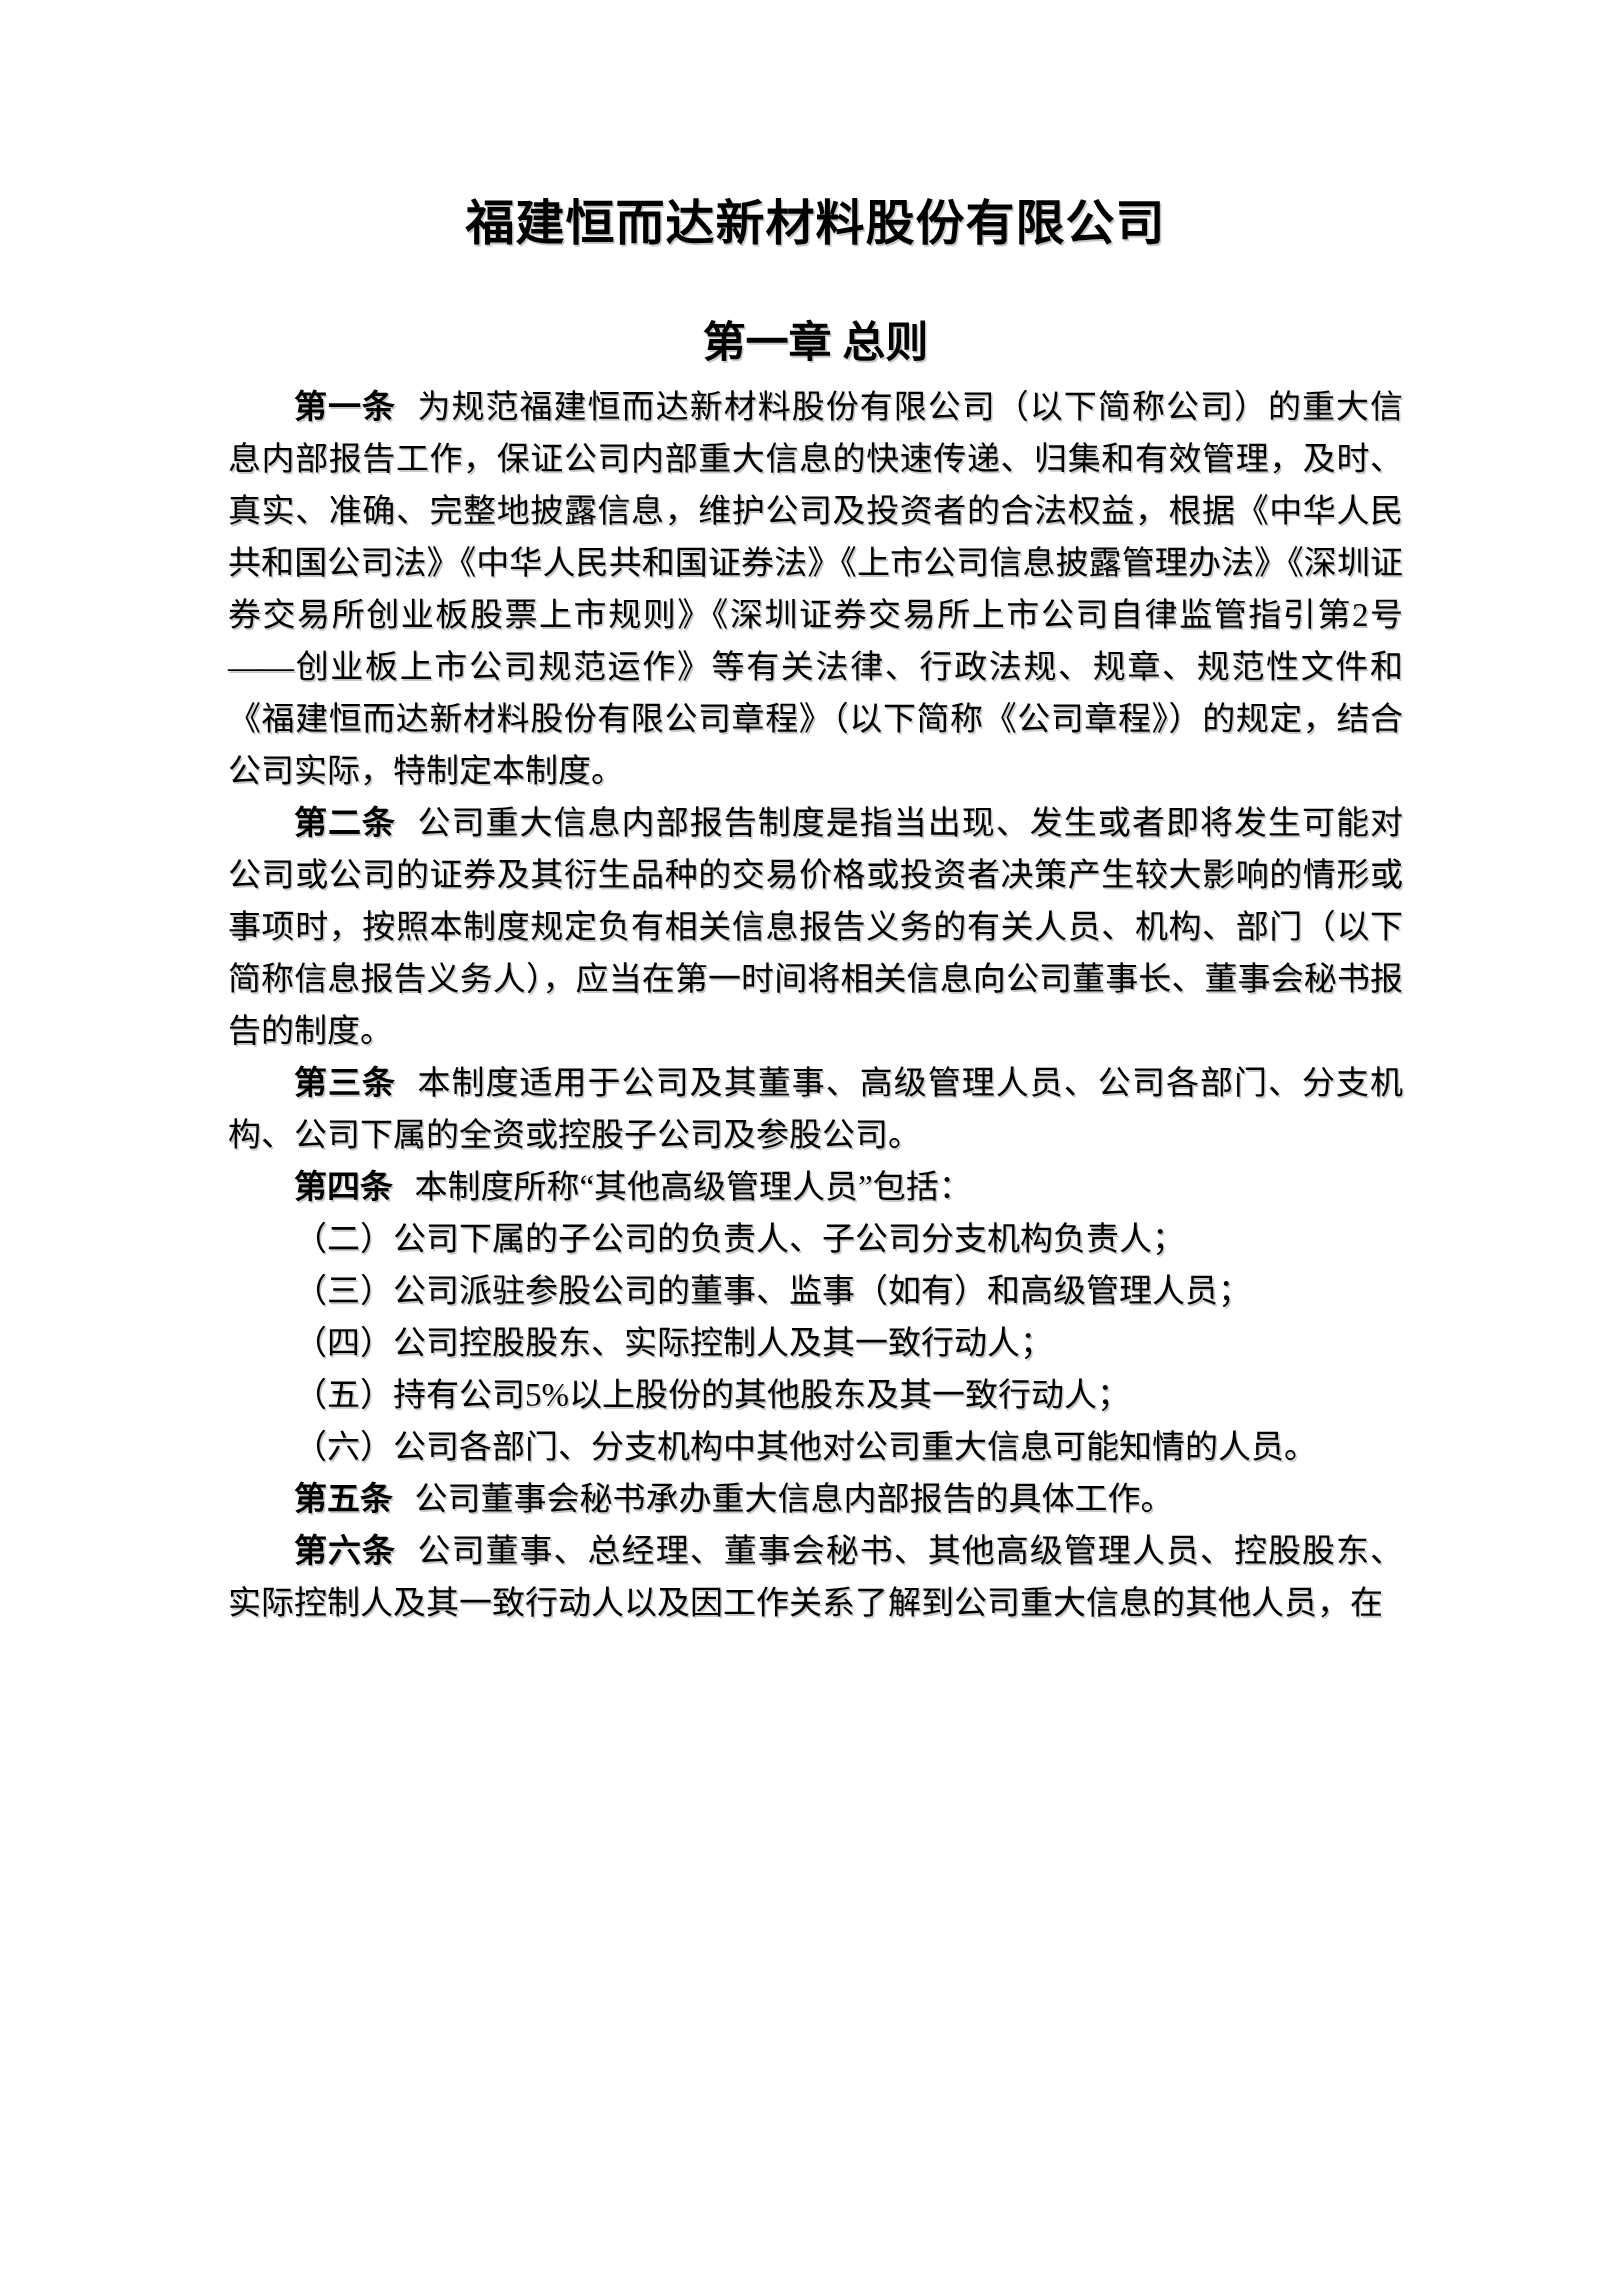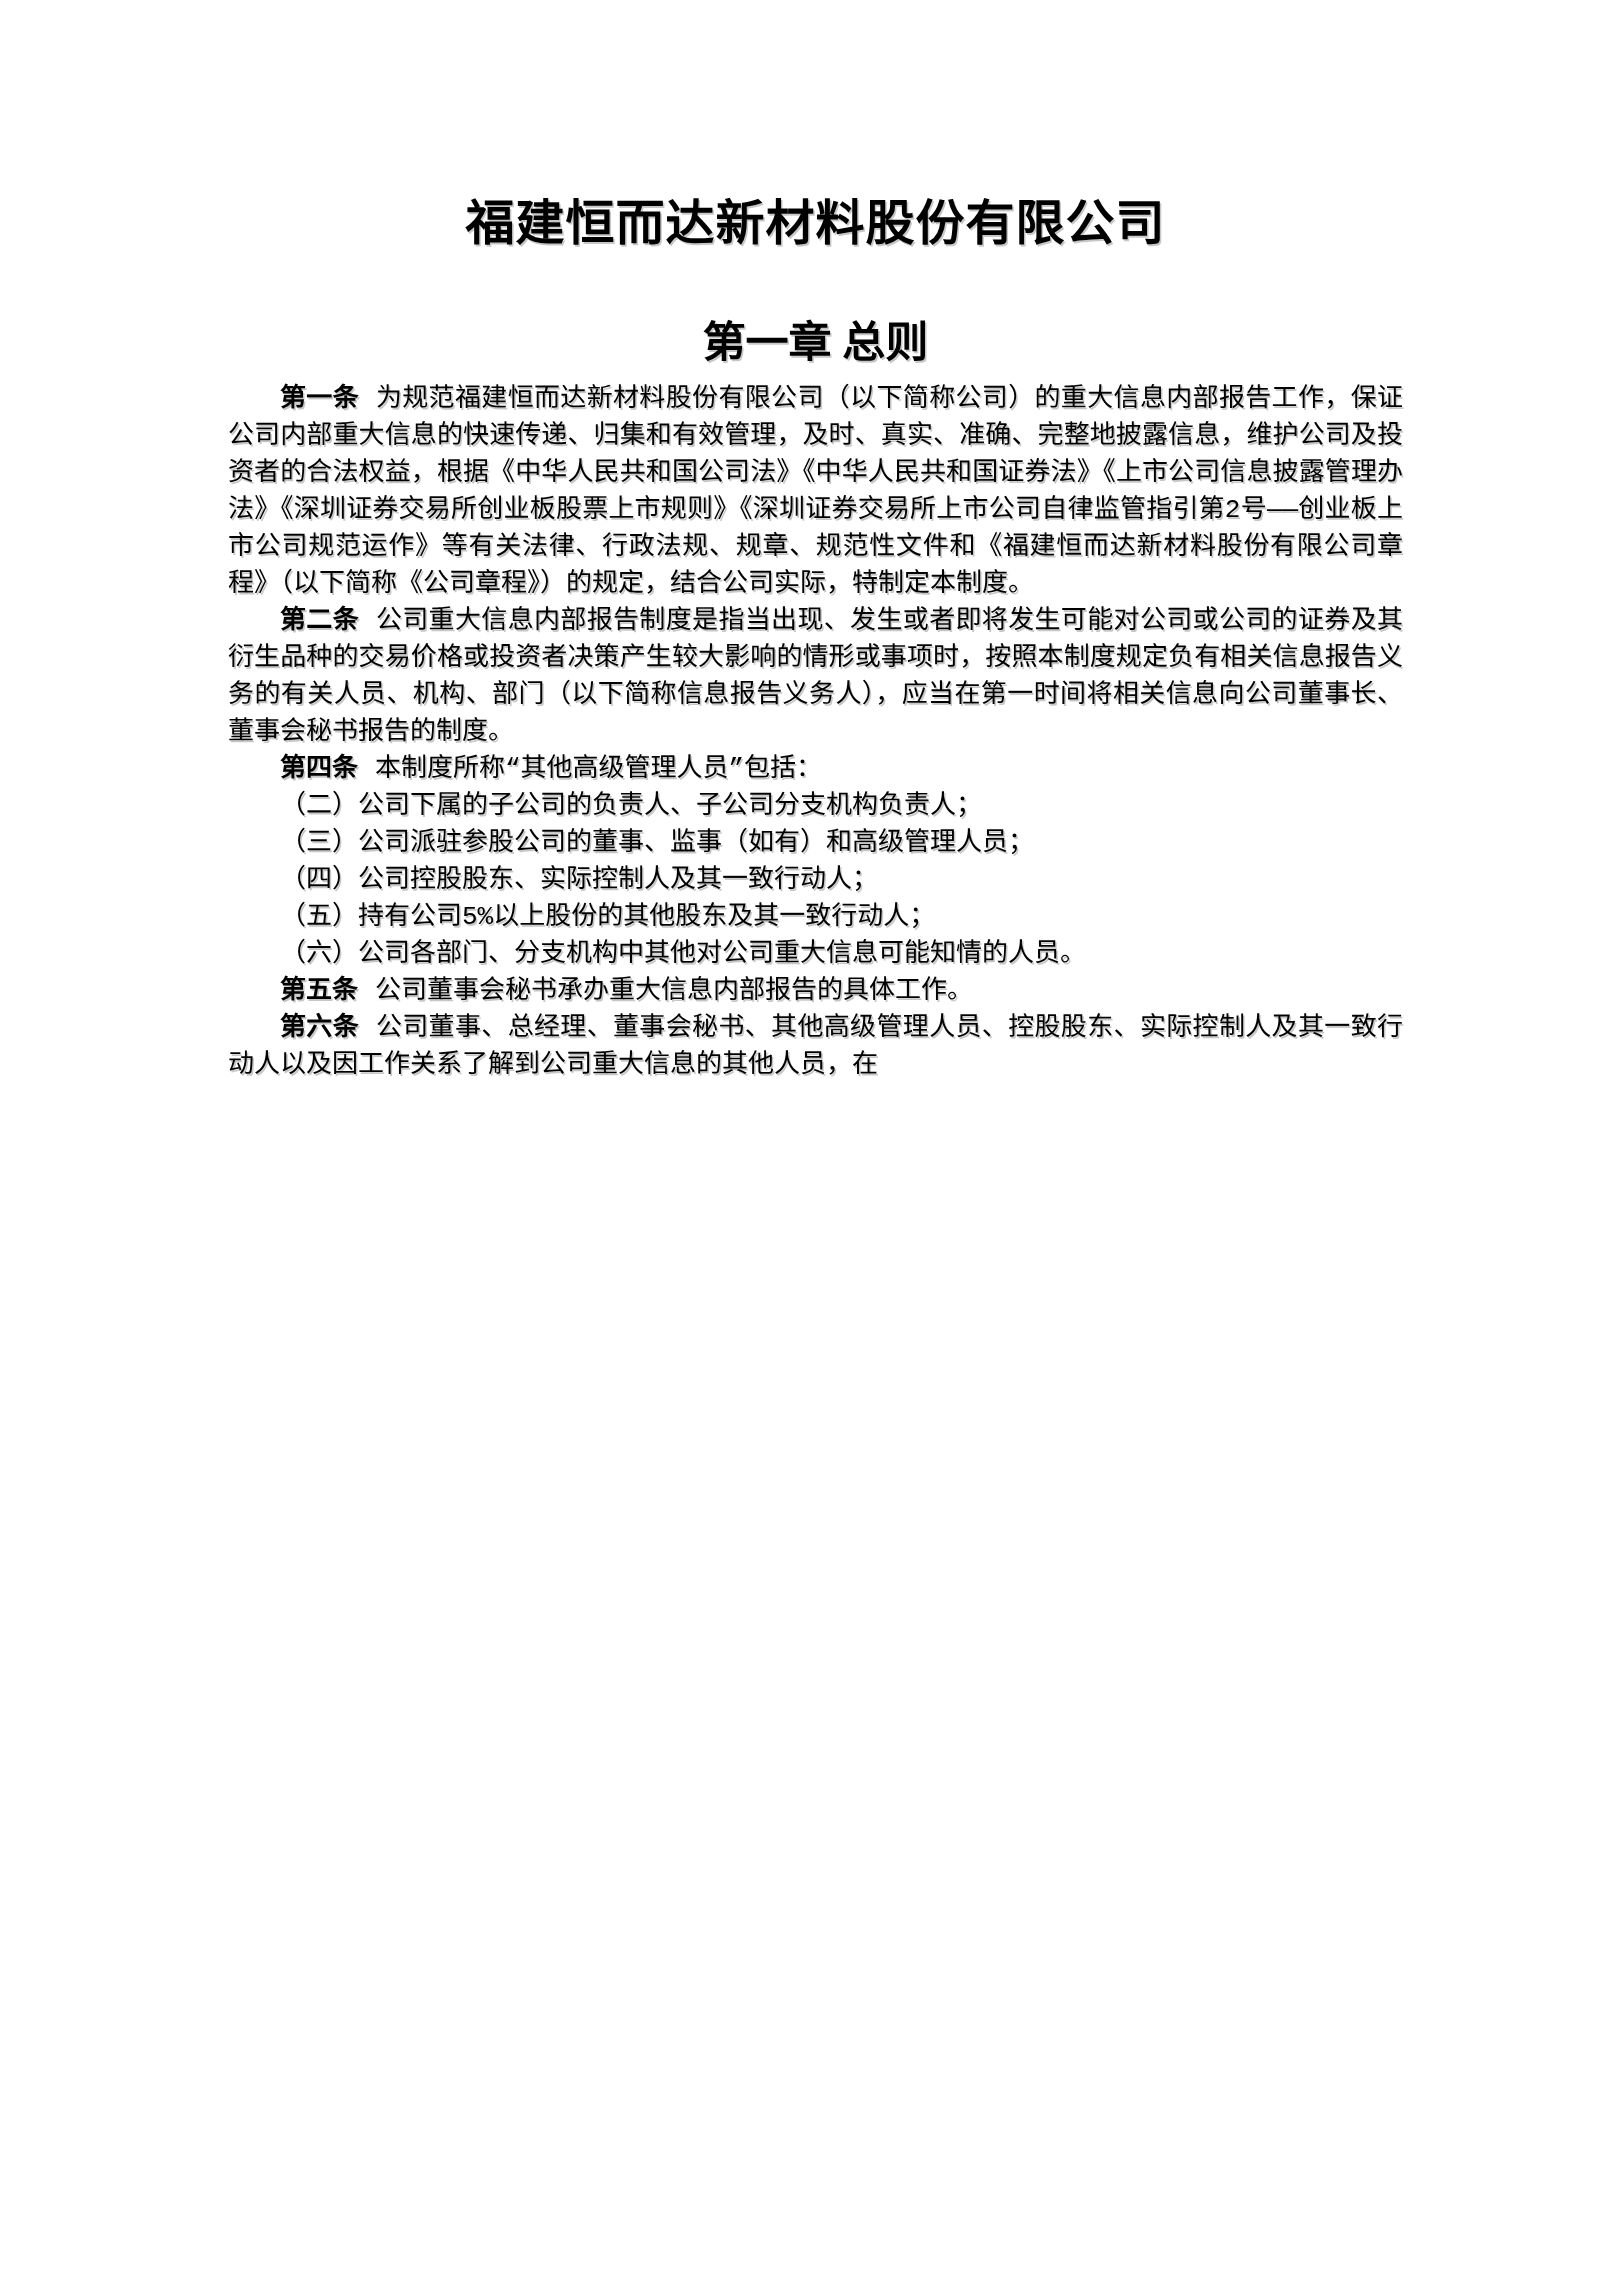--- a/index.html
+++ b/index.html
@@ -29,44 +29,44 @@
   }
   .chapter-heading {
     margin: 49px 0 0 0;
     text-align: center;
     font-size: 43px;
     line-height: 65px;
     font-weight: bold;
   }
   .doc-body {
     margin-top: 6.1px;
-    font-size: 26px;
-    line-height: 37px;
+    font-size: 33px;
+    line-height: 52px;
     text-align: justify;
     text-justify: inter-ideograph;
-    font-family: Liberation Mono, monospace;
   }
   .para {
     margin: 0;
     text-indent: 2em;
   }
   .article-label {
     font-weight: bold;
     margin-right: 0.65em;
   }
 </style>
 </head>
 <body>
 
 <div class="page">
   <h1 class="doc-title">福建恒而达新材料股份有限公司</h1>
   <h2 class="chapter-heading">第一章 总则</h2>
   <div class="doc-body" id="doc-body">
       <p class="para"><b class="article-label">第一条</b><span>为规范福建恒而达新材料股份有限公司（以下简称公司）的重大信息内部报告工作，保证公司内部重大信息的快速传递、归集和有效管理，及时、真实、准确、完整地披露信息，维护公司及投资者的合法权益，根据《中华人民共和国公司法》《中华人民共和国证券法》《上市公司信息披露管理办法》《深圳证券交易所创业板股票上市规则》《深圳证券交易所上市公司自律监管指引第2号——创业板上市公司规范运作》等有关法律、行政法规、规章、规范性文件和《福建恒而达新材料股份有限公司章程》（以下简称《公司章程》）的规定，结合公司实际，特制定本制度。</span></p>
       <p class="para"><b class="article-label">第二条</b><span>公司重大信息内部报告制度是指当出现、发生或者即将发生可能对公司或公司的证券及其衍生品种的交易价格或投资者决策产生较大影响的情形或事项时，按照本制度规定负有相关信息报告义务的有关人员、机构、部门（以下简称信息报告义务人），应当在第一时间将相关信息向公司董事长、董事会秘书报告的制度。</span></p>
+      <p class="para"><b class="article-label">第三条</b><span>本制度适用于公司及其董事、高级管理人员、公司各部门、分支机构、公司下属的全资或控股子公司及参股公司。</span></p>
       <p class="para"><b class="article-label">第四条</b><span>本制度所称“其他高级管理人员”包括：</span></p>
       <p class="para"><span>（二）公司下属的子公司的负责人、子公司分支机构负责人；</span></p>
       <p class="para"><span>（三）公司派驻参股公司的董事、监事（如有）和高级管理人员；</span></p>
       <p class="para"><span>（四）公司控股股东、实际控制人及其一致行动人；</span></p>
       <p class="para"><span>（五）持有公司5%以上股份的其他股东及其一致行动人；</span></p>
       <p class="para"><span>（六）公司各部门、分支机构中其他对公司重大信息可能知情的人员。</span></p>
       <p class="para"><b class="article-label">第五条</b><span>公司董事会秘书承办重大信息内部报告的具体工作。</span></p>
       <p class="para"><b class="article-label">第六条</b><span>公司董事、总经理、董事会秘书、其他高级管理人员、控股股东、实际控制人及其一致行动人以及因工作关系了解到公司重大信息的其他人员，在</span></p>
     </div>
 </div>

